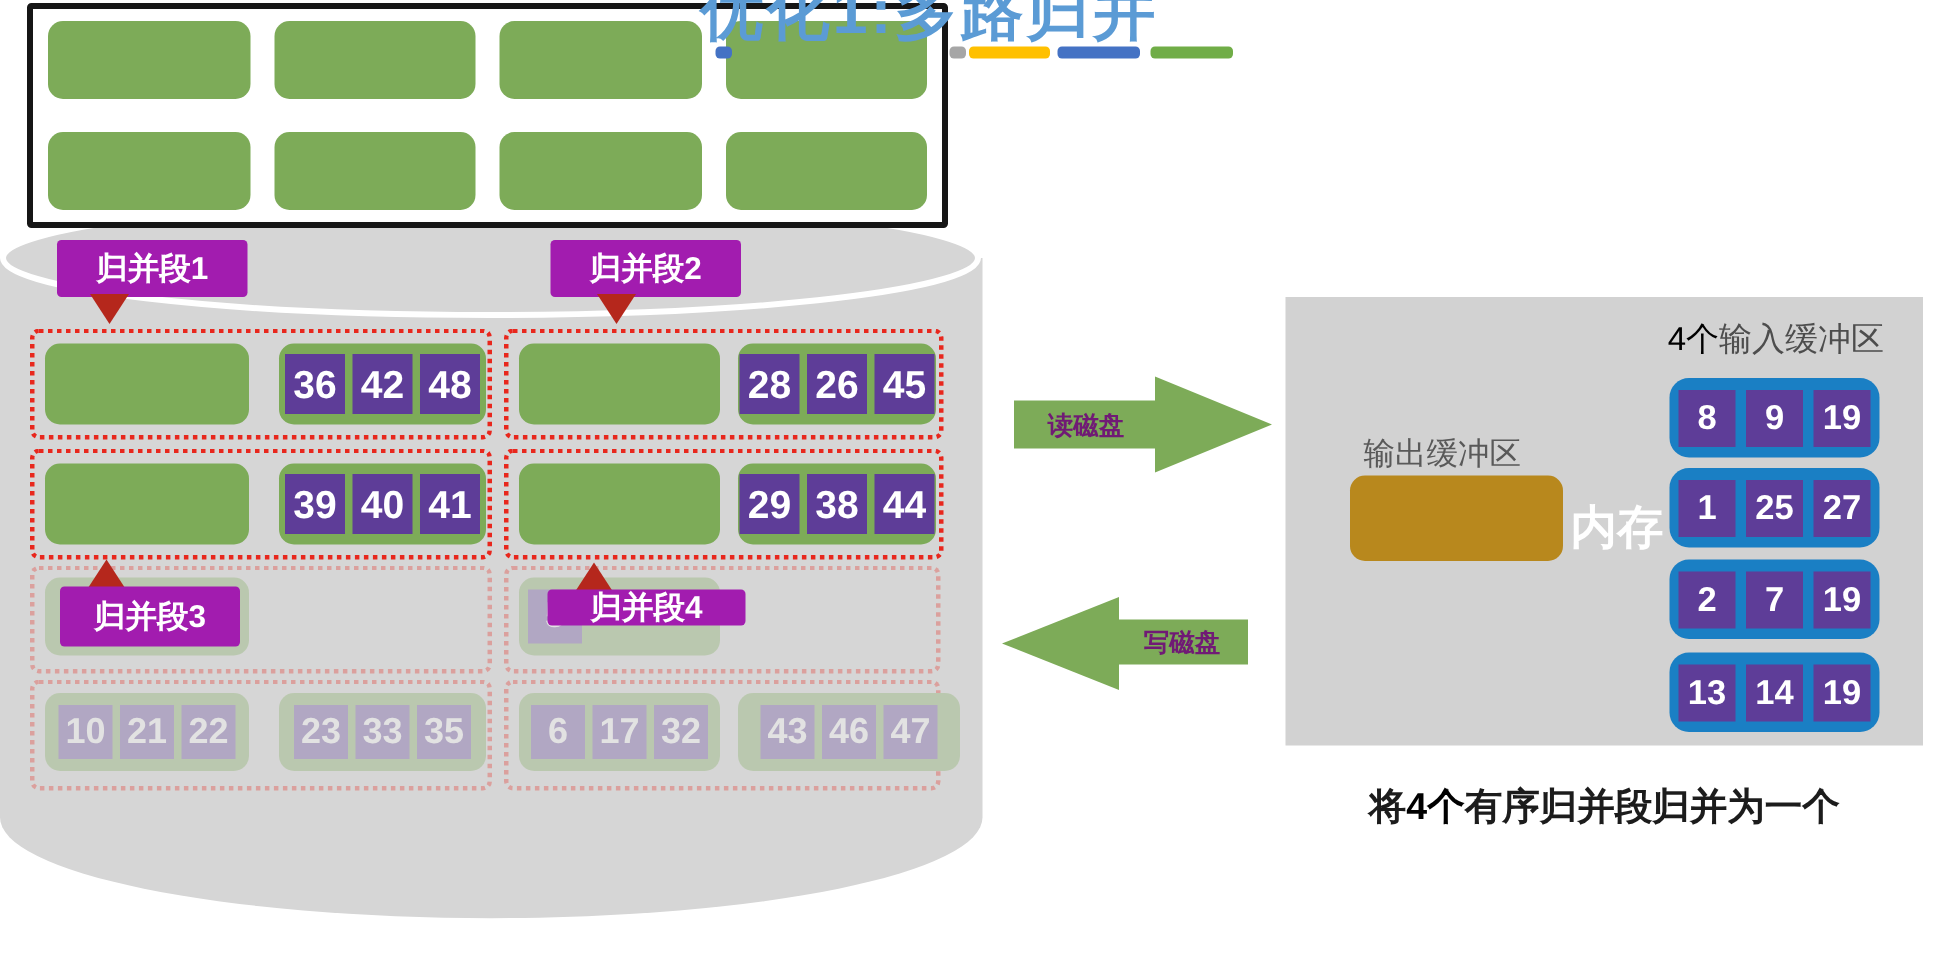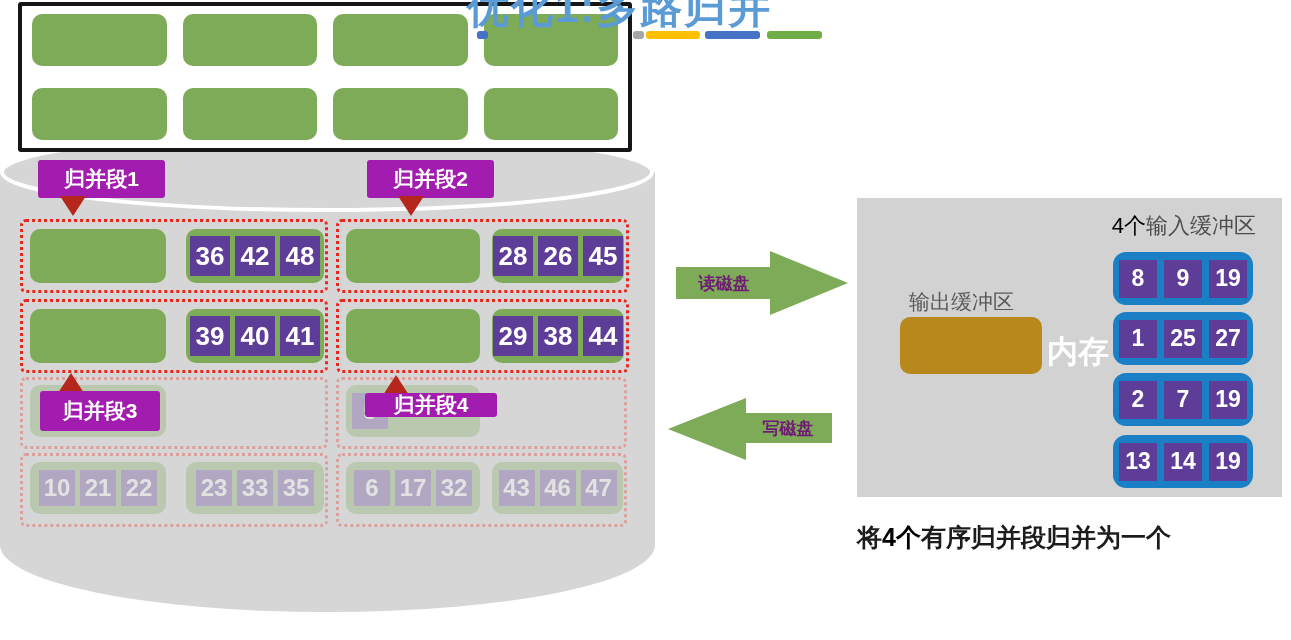--- a/index.html
+++ b/index.html
@@ -44,21 +44,21 @@
   .panel{position:absolute;left:857px;top:198px;width:425px;height:299px;background:#d2d2d2;z-index:2;}
   .in-label{position:absolute;top:13px;right:26px;font-size:22px;color:#4d4d4d;white-space:nowrap;}
   .red{color:#000000;}
   .out-label{position:absolute;left:52px;top:90px;font-size:21px;color:#595959;white-space:nowrap;}
   .gold{position:absolute;left:43px;top:119px;width:142px;height:57px;background:#b8881d;border-radius:10px;}
   .mem-label{position:absolute;left:190px;top:133px;font-size:31px;font-weight:bold;color:#ffffff;}
   .buffer{position:absolute;left:256px;width:140px;height:53px;background:#1a7fc4;border-radius:13px;
           display:flex;align-items:center;justify-content:center;gap:7px;}
   .btile{width:38px;height:38px;background:#5e3d98;color:#fff;font-size:23px;font-weight:bold;
          display:flex;align-items:center;justify-content:center;flex:none;}
-  .caption{position:absolute;left:857px;top:521px;width:425px;text-align:left;font-size:25px;
+  .caption{position:absolute;left:857px;top:521px;width:425px;text-align:center;font-size:25px;
            font-weight:bold;color:#1c1c1c;z-index:2;white-space:nowrap;}
   svg.cyl{position:absolute;left:0;top:0;z-index:0;}
 </style>
 </head>
 <body>
 
 <svg class="cyl" width="660" height="640">
   <path d="M0,172 L0,545 A327,67 0 0 0 655,545 L655,172 Z" fill="#d6d6d6"></path>
   <ellipse cx="327" cy="172" rx="325" ry="38" fill="#d6d6d6" stroke="#ffffff" stroke-width="4"></ellipse>
 </svg>
@@ -80,21 +80,21 @@
     <div class="tile sm">23</div>
     <div class="tile sm">33</div>
     <div class="tile sm">35</div>
   </div>
   <div class="dotted" style="left:336px;top:453px;width:291px;height:74px"></div>
   <div class="gblock" style="left:346px;top:462px;width:134px;height:52px">
     <div class="tile sm">6</div>
     <div class="tile sm">17</div>
     <div class="tile sm">32</div>
   </div>
-  <div class="gblock" style="left:492px;top:462px;width:131px;height:52px">
+  <div class="gblock" style="left:492px;top:462px;width:148px;height:52px">
     <div class="tile sm">43</div>
     <div class="tile sm">46</div>
     <div class="tile sm">47</div>
   </div>
 </div>
 
 <div class="topbox">
   <div class="tb"></div>
   <div class="tb"></div>
   <div class="tb"></div>

